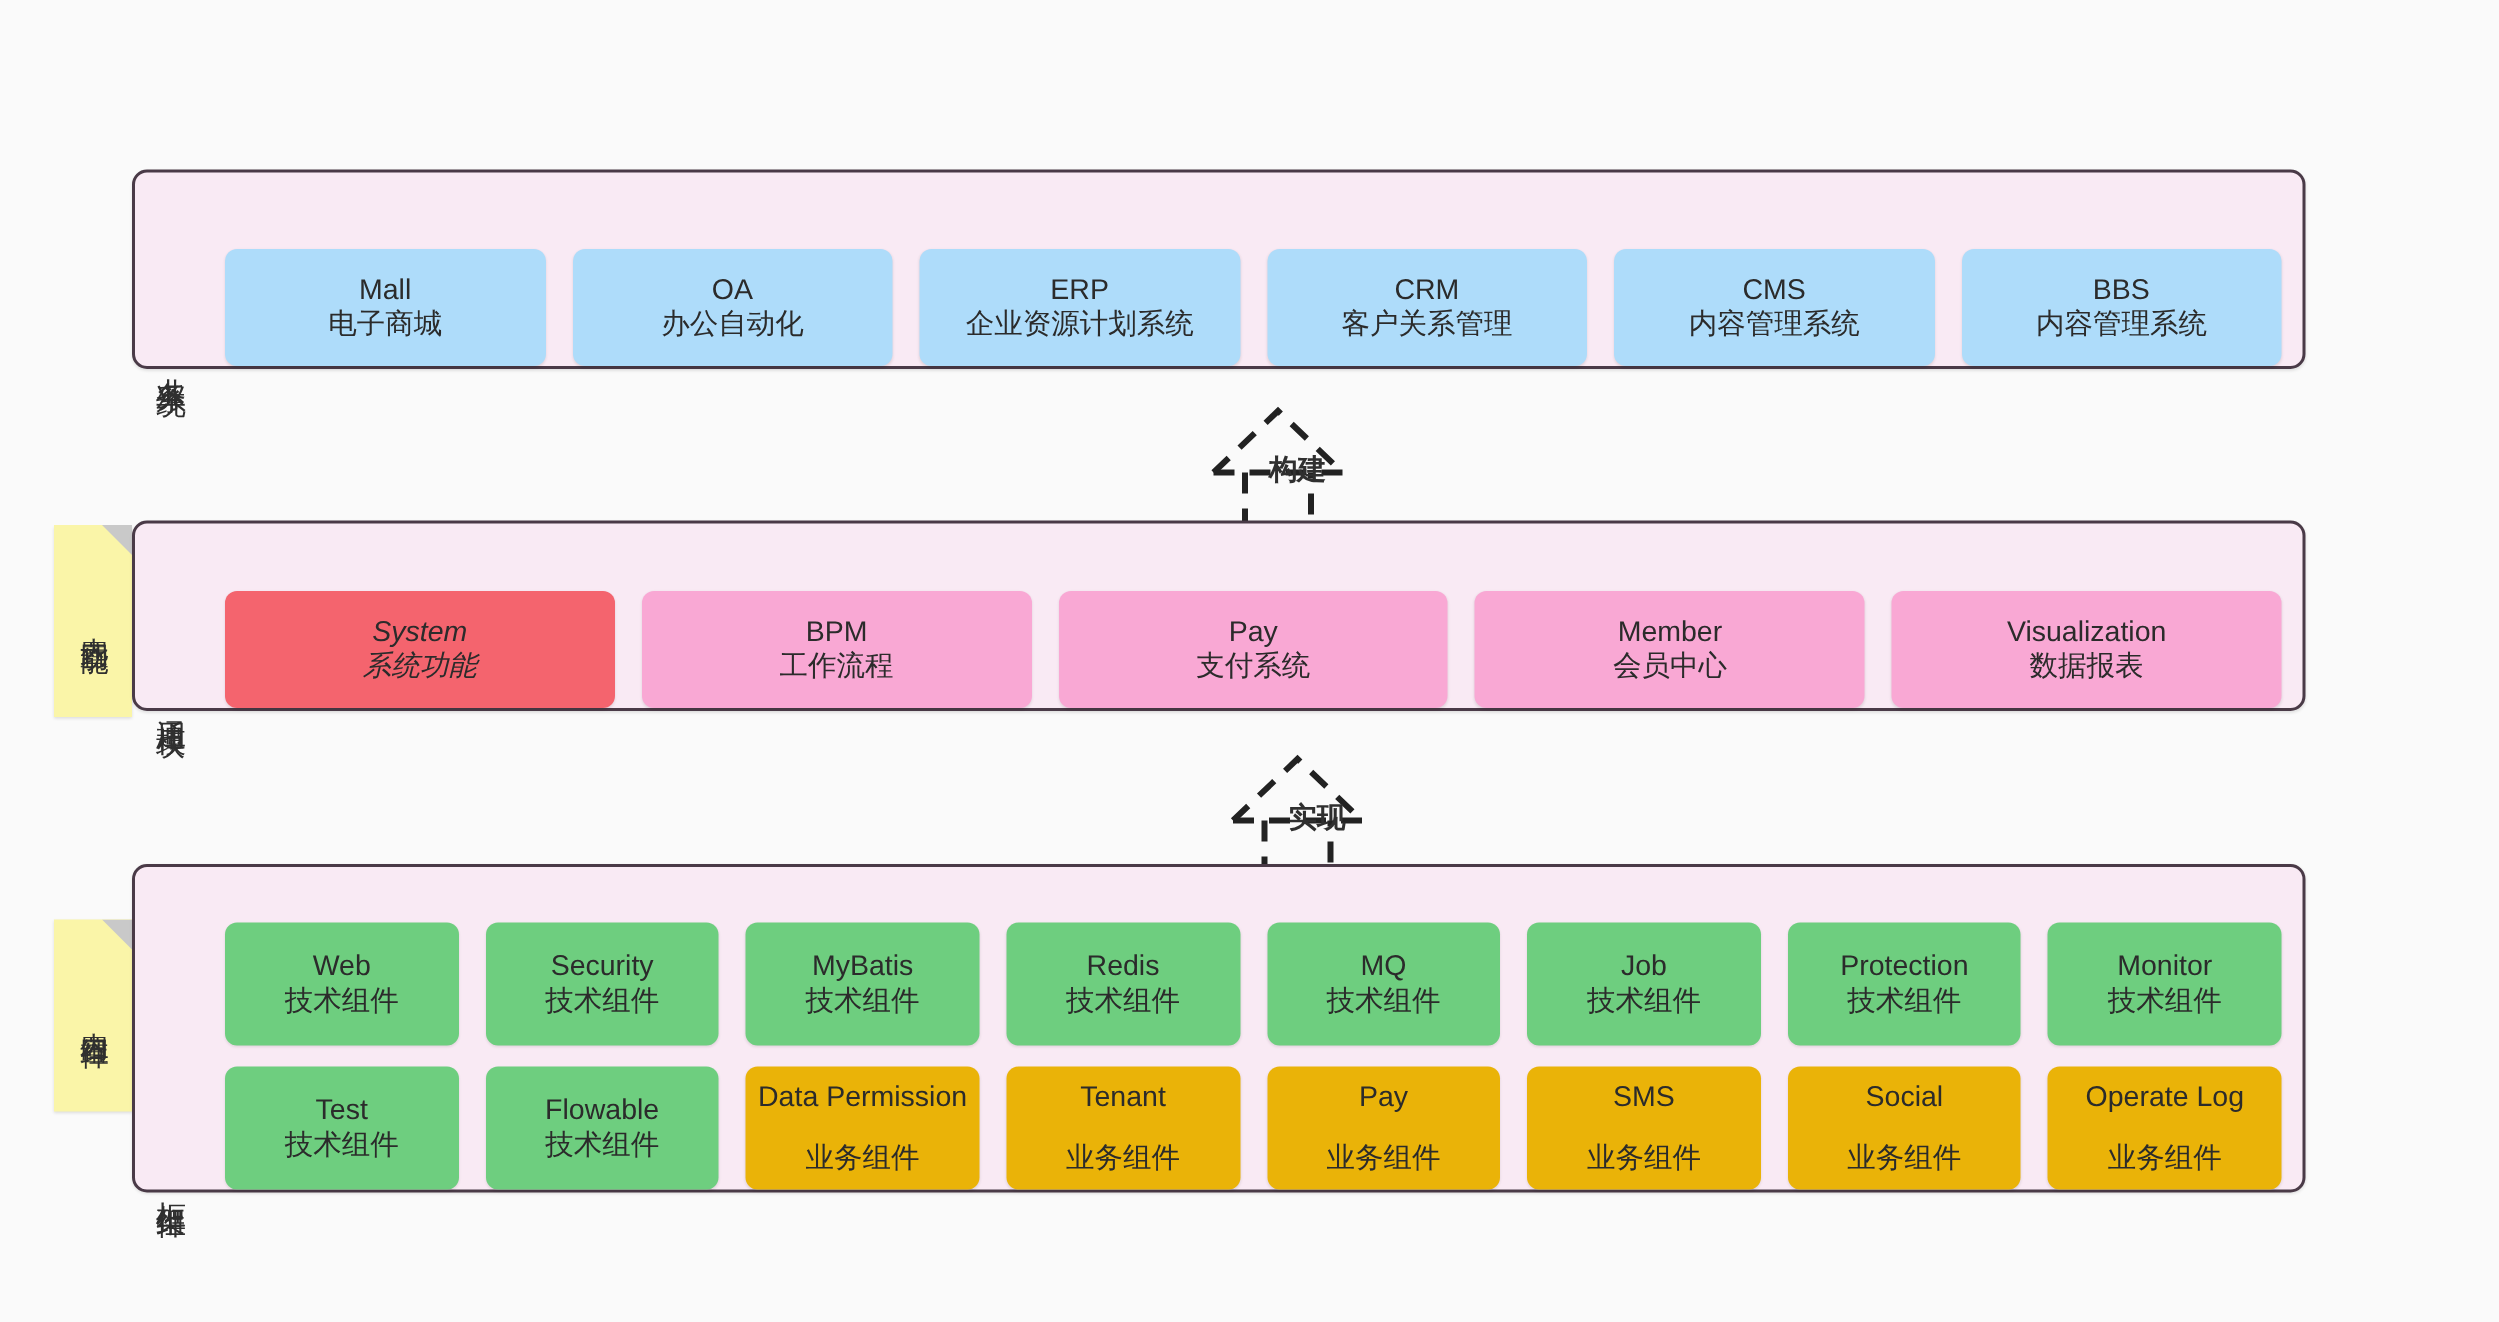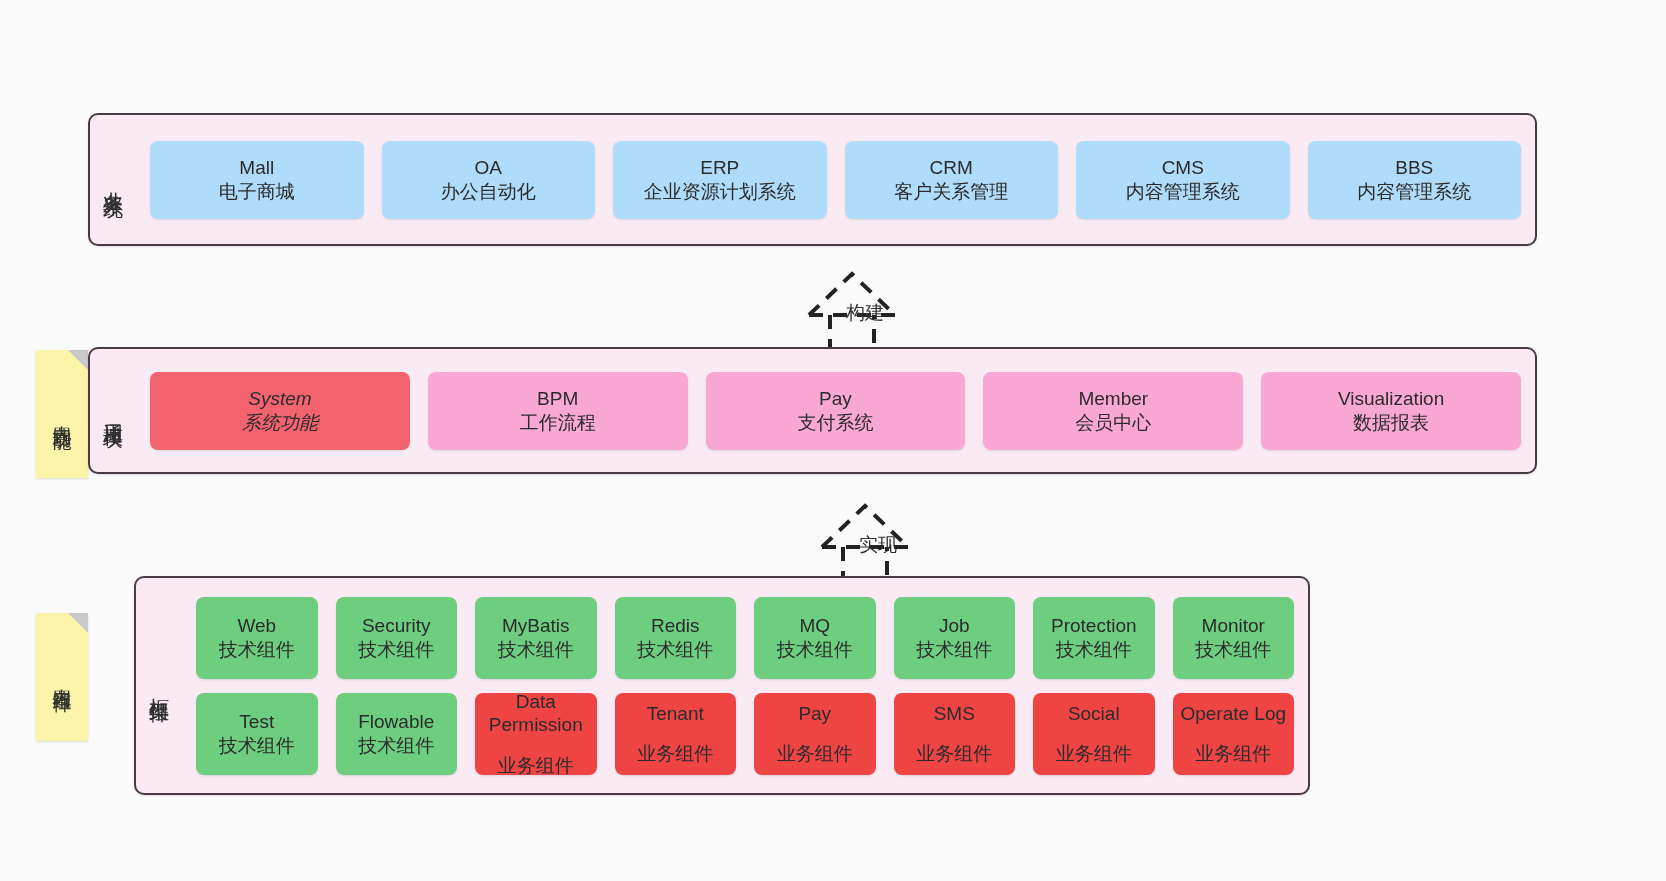--- a/index.html
+++ b/index.html
@@ -22,21 +22,21 @@
   }
 
   
   .layer {
     position: absolute;
     box-sizing: border-box;
     background: #f9eaf4;
     border: 2px solid #4a3a47;
     border-radius: 10px;
     display: flex;
-    align-items: center;
+    align-items: flex-end;
     box-shadow: 0 1px 2px rgba(0,0,0,0.10);
   }
   .layer-title {
     box-sizing: border-box;
     width: 46px;
     flex: 0 0 46px;
     display: flex;
     align-items: center;
     justify-content: center;
     font-size: 20px;
@@ -79,21 +79,21 @@
     padding: 2px 6px;
     user-select: none;
   }
   .card .en { white-space: normal; }
   .card .cn { white-space: nowrap; }
 
   .card.blue        { background: #aedcfa; }
   .card.red         { background: #f4646e; font-style: italic; }
   .card.pink        { background: #f9a8d4; }
   .card.green       { background: #6ece7f; }
-  .card.lightgreen  { background: #ef4444; gap: 17px; }
+  .card.lightgreen  { background: #eab308; gap: 17px; }
 
   .row.tall .card { height: 82px; }
 
   
   .note {
     position: absolute;
     box-sizing: border-box;
     width: 52px;
     background: #faf5a8;
     font-size: 19px;
@@ -116,20 +116,21 @@
     height: 0;
     border-left: 20px solid transparent;
     border-top: 20px solid #c9c9c9;
   }
 
   
   .arrow {
     position: absolute;
     width: 150px;
     height: 96px;
+    font-weight: bold;
   }
   .arrow svg { display: block; }
   .arrow-label {
     position: absolute;
     left: 0;
     right: 0;
     top: 40px;
     text-align: center;
     font-size: 19px;
     color: #2f2f2f;
@@ -223,21 +224,21 @@
       <polyline points="28,53 28,93 72,93 72,53" fill="none" stroke="#222" stroke-width="4" stroke-dasharray="14 10" stroke-linecap="butt"></polyline>
     </svg>
     <div class="arrow-label" style="left:-12px; width:150px; top:38px;">实现</div>
   </div>
 
   <div class="note" style="left:36px; top:613px; height:128px;">
     <span class="fold"></span>
     <span>内置组件</span>
   </div>
 
-  <div class="layer" id="layer-framework" style="left:88px; top:576px; width:1176px; height:219px;margin-left:46px;">
+  <div class="layer" id="layer-framework" style="left:88px; top:576px; width:1449px; height:219px;">
     <div class="layer-title">框架组件</div>
     <div class="layer-body">
 
       <div class="row tall">
         <div class="card green">
           <span class="en">Web</span>
           <span class="cn">技术组件</span>
         </div>
         <div class="card green">
           <span class="en">Security</span>

